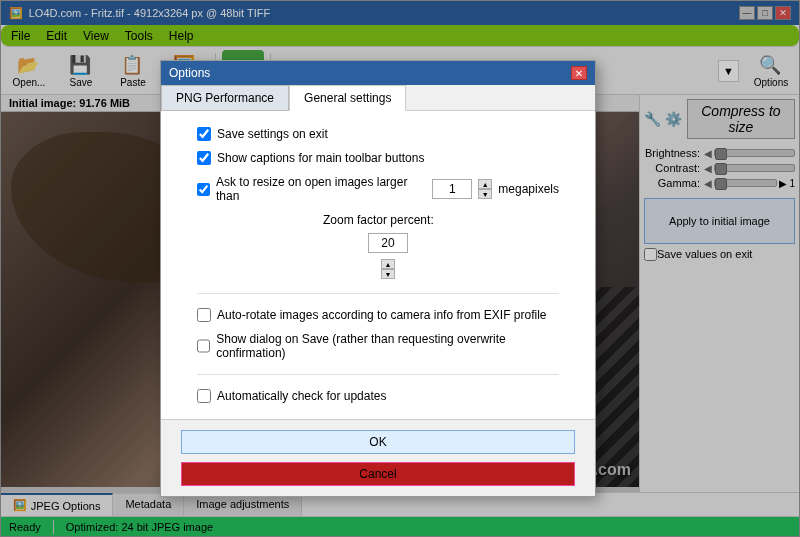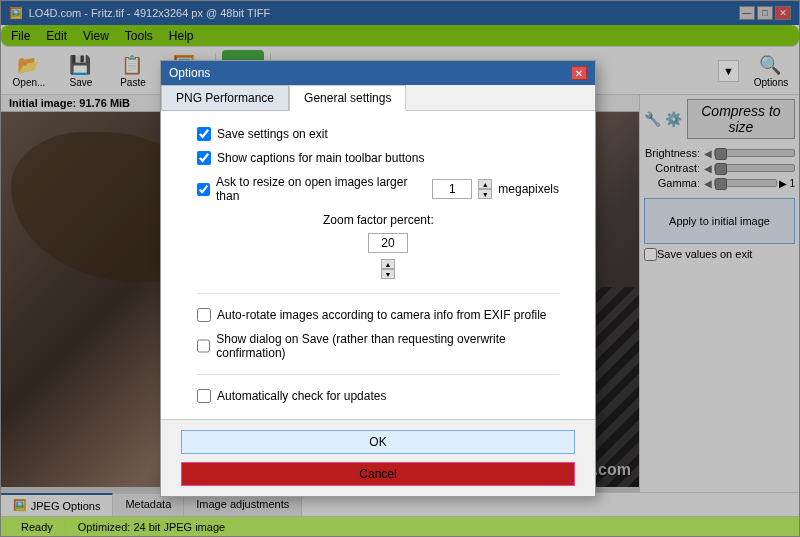--- a/index.html
+++ b/index.html
@@ -268,23 +268,23 @@
       border-top: 2px solid #2c5f9e;
     }
     .bottom-tab-icons {
       display: flex;
       align-items: center;
       gap: 4px;
     }
 
     
     .status-bar {
-      background: #bef264;
+      background: #22c55e;
       border-top: 1px solid #ccc;
-      padding: 2px 20px;
+      padding: 2px 8px;
       font-size: 11px;
       display: flex;
       align-items: center;
       gap: 12px;
       height: 20px;
       flex-shrink: 0;
     }
     .status-sep {
       width: 1px;
       height: 14px;

